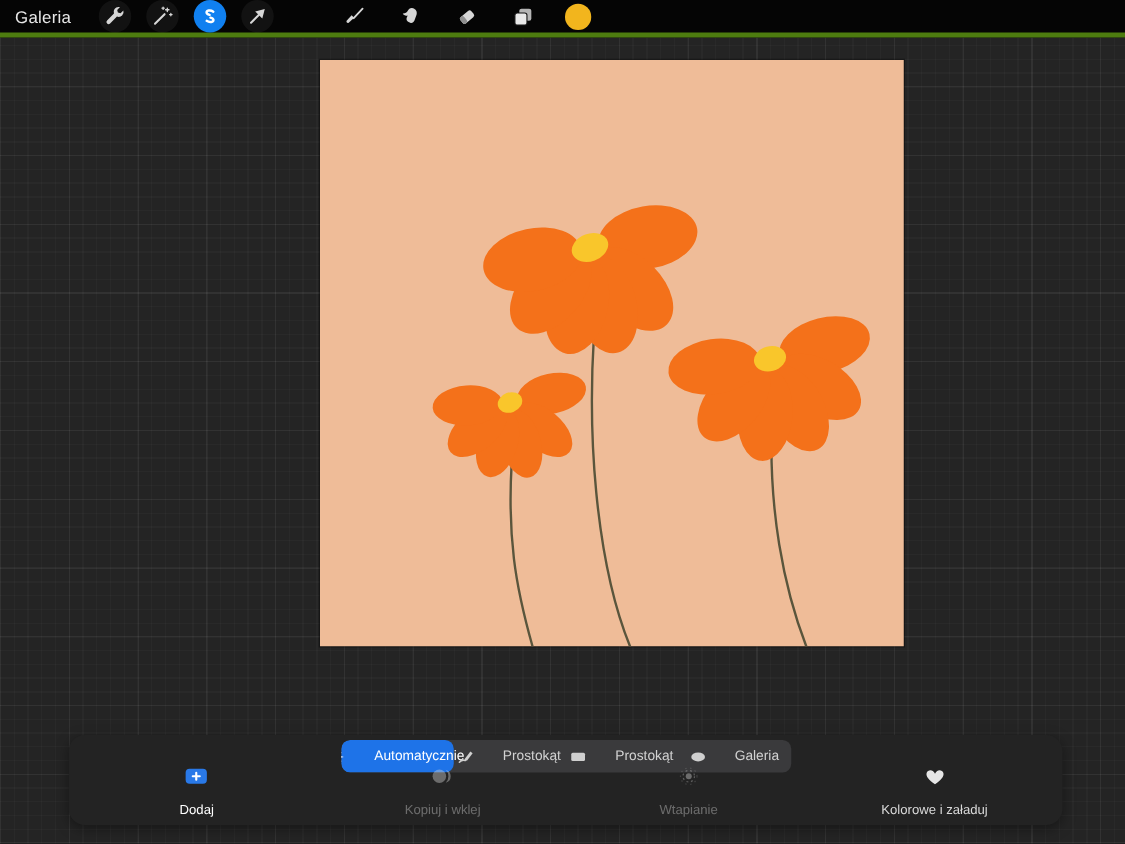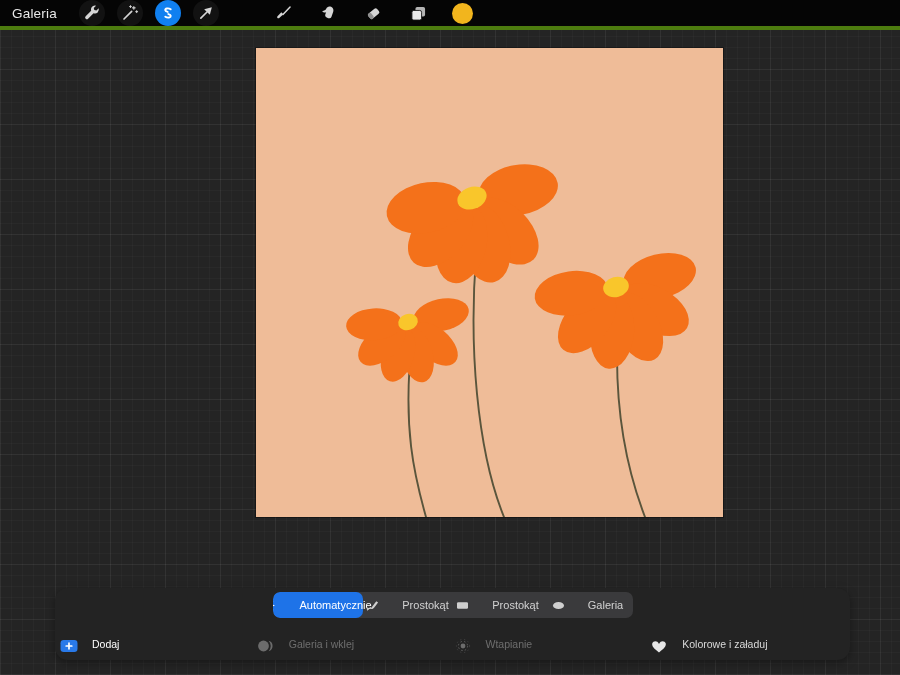--- a/index.html
+++ b/index.html
@@ -46,21 +46,21 @@
     position:absolute;top:4px;left:50%;transform:translateX(-50%);
     height:26px;display:flex;background:#3a3a3c;border-radius:7px;overflow:hidden;
   }
   .segment{
     width:90px;display:flex;align-items:center;justify-content:center;gap:23px;
     font-size:11px;color:#d2d2d2;border-radius:7px;cursor:default;white-space:nowrap;
   }
   .segment.selected{background:var(--accent);color:#fff;}
   .segment svg{flex:0 0 auto;}
   .actions{position:absolute;left:4px;right:4px;bottom:6px;display:flex;}
-  .action{flex:1;display:flex;flex-direction:row;gap:13px;cursor:default;}
+  .action{flex:1;display:flex;flex-direction:column;align-items:center;gap:13px;cursor:default;}
   .action .lbl{font-size:10.5px;color:#d9d9d9;white-space:nowrap;}
   .action.primary .lbl{color:#ffffff;}
   .action.disabled{opacity:.40;}
   .action .ic{height:16px;display:flex;align-items:center;justify-content:center;}
 </style>
 </head>
 <body>
 
 <div class="screen">
 
@@ -213,21 +213,21 @@
 
 
 
         <div class="action disabled">
           <span class="ic">
               <svg width="20" height="16" viewBox="0 0 20 16">
             <circle cx="7.5" cy="8" r="5.4" fill="#d9d9d9"></circle>
             <path fill="#d9d9d9" d="M12.6 2.8 a5.4 5.4 0 0 1 0 10.4 a7.4 7.4 0 0 0 0 -10.4 z"></path>
           </svg>
             </span>
-          <span class="lbl">Galeria i wklej</span>
+          <span class="lbl">Kopiuj i wklej</span>
         </div>
 
         <div class="action disabled">
           <span class="ic">
               <svg width="20" height="16" viewBox="0 0 20 16">
             <circle cx="10" cy="8" r="2.4" fill="#d9d9d9"></circle>
             <circle cx="10" cy="8" r="4.6" fill="none" stroke="#d9d9d9" stroke-width="1" stroke-dasharray="1.5 2.2" opacity=".8"></circle>
             <circle cx="10" cy="8" r="6.6" fill="none" stroke="#d9d9d9" stroke-width="1" stroke-dasharray="1.2 2.8" opacity=".4"></circle>
           </svg>
             </span>

